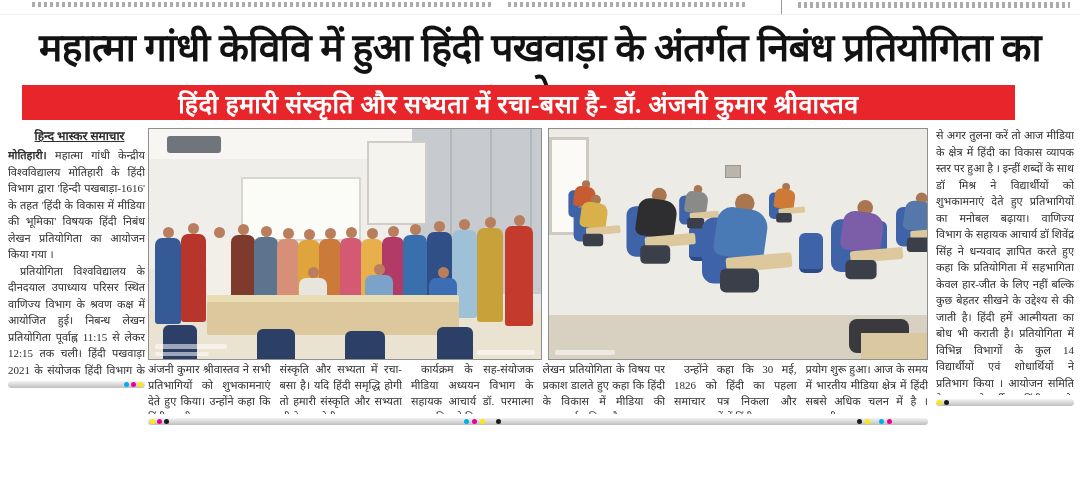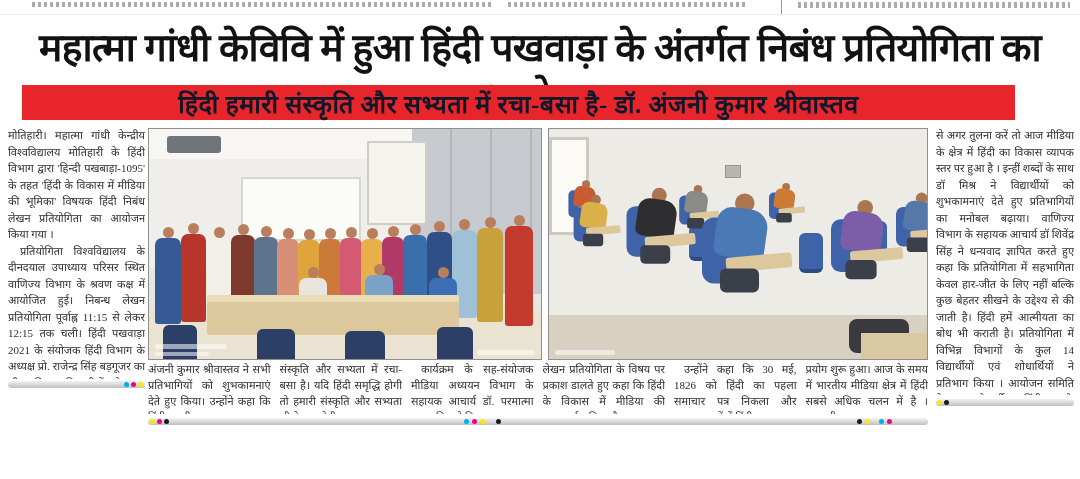--- a/index.html
+++ b/index.html
@@ -13,27 +13,27 @@
   .frag.f2{left:508px;width:240px;}
   .frag.f3{left:798px;width:272px;height:6px;}
   .topdiv{position:absolute;left:781px;top:0;width:1px;height:15px;background:#9a9a9a;}
   .tophair{position:absolute;left:0;top:14px;width:1080px;height:1px;background:#f0eeea;}
   
   .headline{position:absolute;left:0;top:24px;width:1080px;text-align:center;
             font-size:39px;line-height:1.25;font-weight:700;color:#121212;letter-spacing:-.5px;}
   
   .band{position:absolute;left:22px;top:85px;width:993px;height:35px;background:#e8252a;
         display:flex;align-items:center;justify-content:center;}
-  .band .bandtext{color:#0f172a;font-weight:700;font-size:25px;letter-spacing:.5px;}
+  .band .bandtext{color:#ffffff;font-weight:700;font-size:25px;letter-spacing:.5px;}
   
   .bodytxt{font-size:11px;line-height:1.5;text-align:justify;color:#2d2d2d;}
   .colL{position:absolute;left:8px;top:127px;width:137px;height:252px;overflow:hidden;}
   .byline1{font-weight:700;font-size:12px;text-align:center;text-decoration:underline;margin:0 0 2px 6px;}
   .byline2{font-weight:700;font-size:12px;margin:0 0 3px 6px;}
-  .dateline{font-weight:400;}
+  .dateline{font-weight:700;}
   .para2{text-indent:12px;}
   .colR{position:absolute;left:936px;top:127px;width:138px;height:268px;overflow:hidden;}
   
   .regline{position:absolute;height:7px;border-radius:4px;
            background:linear-gradient(#f3f3f3,#bfbfbf);}
   .regline .dot{position:absolute;top:1px;width:5px;height:5px;border-radius:50%;}
   .dc{background:#00aeef}.dm{background:#ec008c}.dy{background:#ffe900}.dk{background:#1c1c1c}
   
   .photo{position:absolute;top:128px;height:230px;overflow:hidden;border:1px solid #8f8f8f;
          background:#e8e6e1;}
@@ -97,21 +97,22 @@
     <div class="tophair"></div>
   </div>
 
   <div class="headline">महात्मा गांधी केविवि में हुआ हिंदी पखवाड़ा के अंतर्गत निबंध प्रतियोगिता का आयोजन</div>
 
   <div class="band">
     <span class="bandtext">हिंदी हमारी संस्कृति और सभ्यता में रचा-बसा है- डॉ. अंजनी कुमार श्रीवास्तव</span>
   </div>
 
   <div class="colL bodytxt">
-    <div><span class="dateline">मोतिहारी।</span><span> महात्मा गांधी केन्द्रीय विश्वविद्यालय मोतिहारी के हिंदी विभाग द्वारा 'हिन्दी पखबाड़ा-1095' के तहत 'हिंदी के विकास में मीडिया की भूमिका' विषयक हिंदी निबंध लेखन प्रतियोगिता का आयोजन किया गया ।</span></div>
+    <div class="byline1">हिन्द भास्कर समाचार</div>
+    <div><span class="dateline">मोतिहारी।</span><span> महात्मा गांधी केन्द्रीय विश्वविद्यालय मोतिहारी के हिंदी विभाग द्वारा 'हिन्दी पखबाड़ा-1616' के तहत 'हिंदी के विकास में मीडिया की भूमिका' विषयक हिंदी निबंध लेखन प्रतियोगिता का आयोजन किया गया ।</span></div>
     <div class="para2">प्रतियोगिता विश्वविद्यालय के दीनदयाल उपाध्याय परिसर स्थित वाणिज्य विभाग के श्रवण कक्ष में आयोजित हुई। निबन्ध लेखन प्रतियोगिता पूर्वाह्न 11:15 से लेकर 12:15 तक चली। हिंदी पखवाड़ा 2021 के संयोजक हिंदी विभाग के अध्यक्ष प्रो. राजेन्द्र सिंह बड़गूजर का भी सानिध्य प्रतिभागीयों को प्राप्त हुआ। शुभारंभ प्रतियोगिता संयोजक एवं हिंदी विभाग के सह आचार्य डॉ</div>
   </div>
   <div class="regline" style="left:8px;top:381px;width:137px;">
     <span class="dot dc" style="right:16px;"></span>
     <span class="dot dm" style="right:9px;"></span>
     <span class="dot dy" style="right:2px;"></span>
   </div>
 
   <div class="photo photoL" role="img" aria-label="समूह फोटो: कक्षा में मेज के चारों ओर खड़े प्रतिभागी एवं शिक्षक">
     <div class="abs ceilL"></div>

